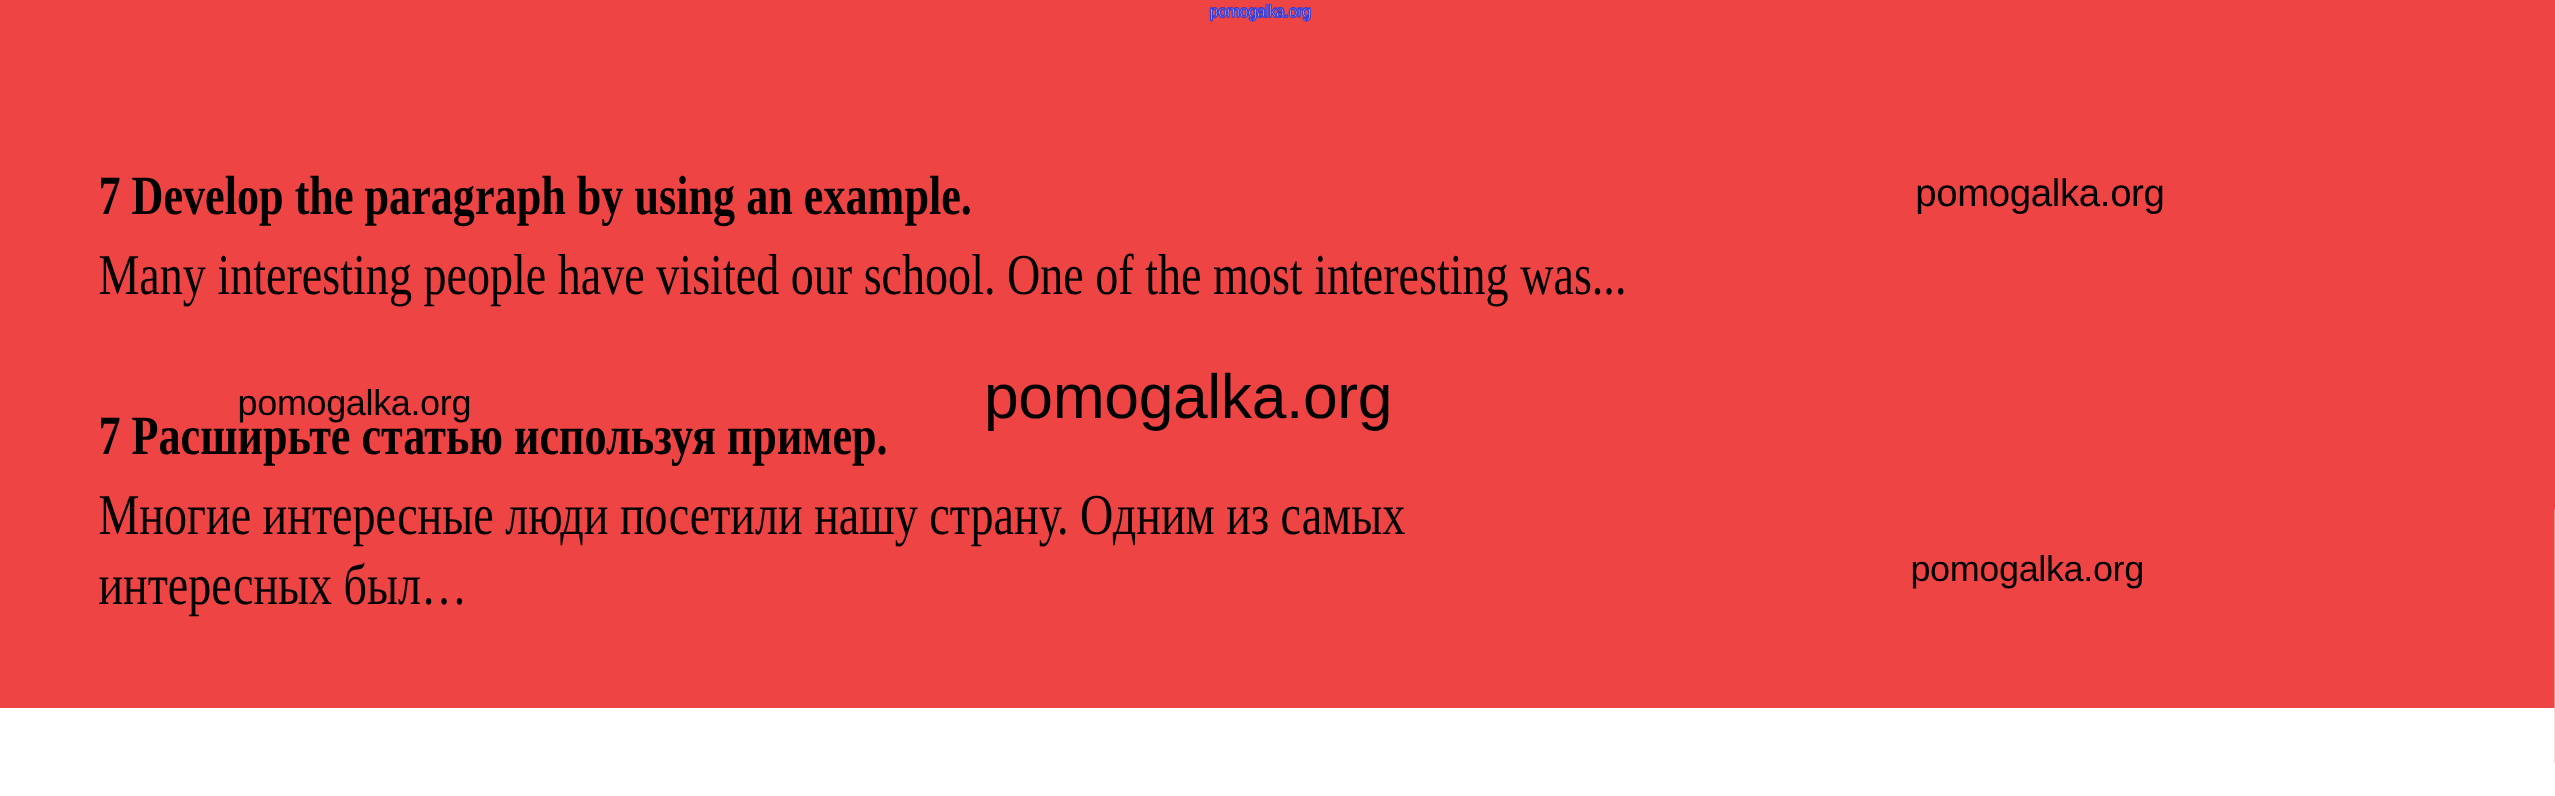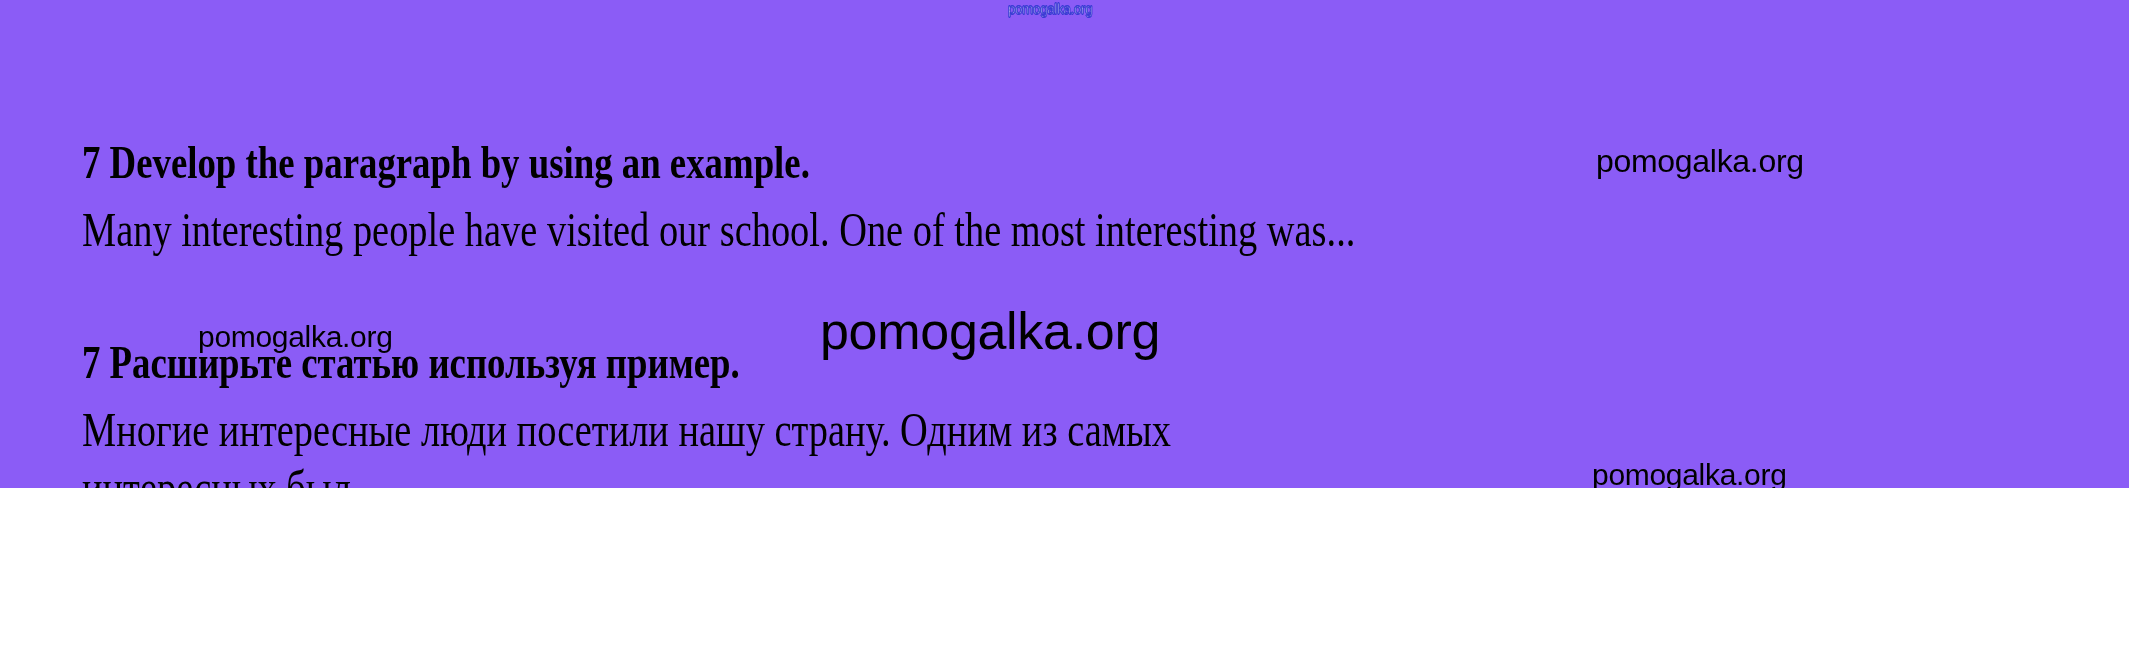--- a/index.html
+++ b/index.html
@@ -8,22 +8,22 @@
     background: #ffffff;
   }
   body {
     font-family: "Liberation Serif", serif;
     color: #000000;
     -webkit-font-smoothing: none;
   }
   #page {
     position: relative;
     width: 2129px;
-    height: 488px;
-    background: #8b5cf6;
+    height: 590px;
+    background: #ef4444;
     overflow: hidden;
   }
 
   
   .ex-text {
     position: absolute;
     font-family: "Liberation Serif", "DejaVu Serif", serif;
     color: #000000;
     white-space: nowrap;
     transform-origin: left top;

